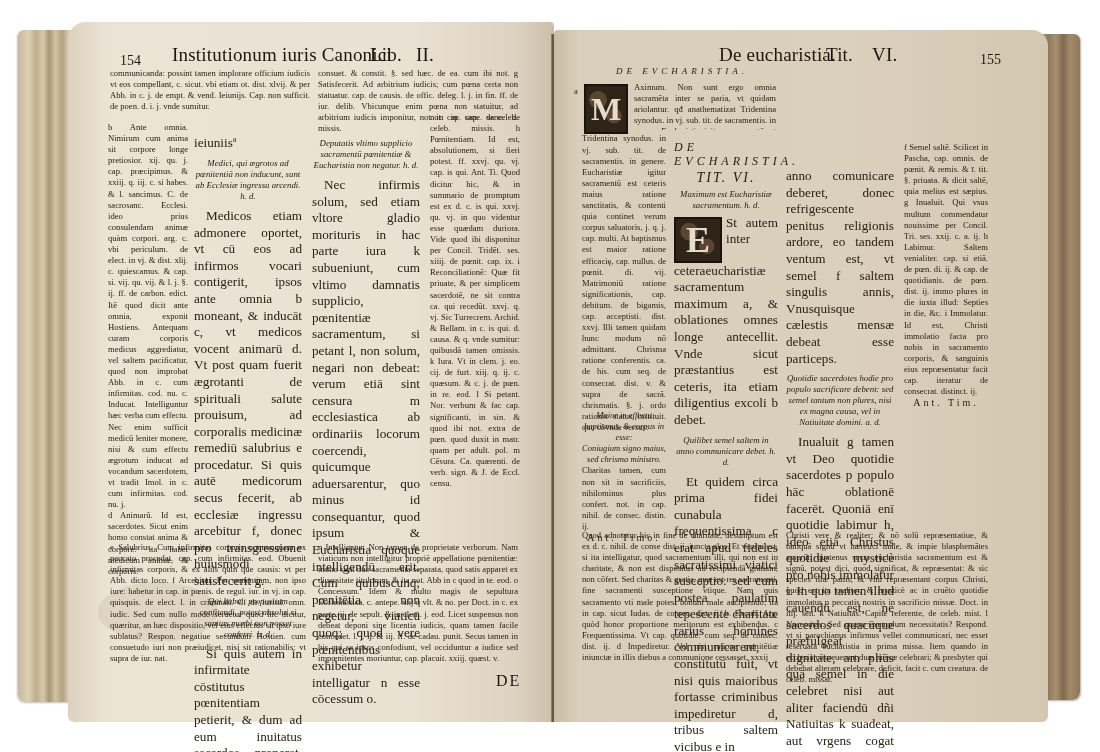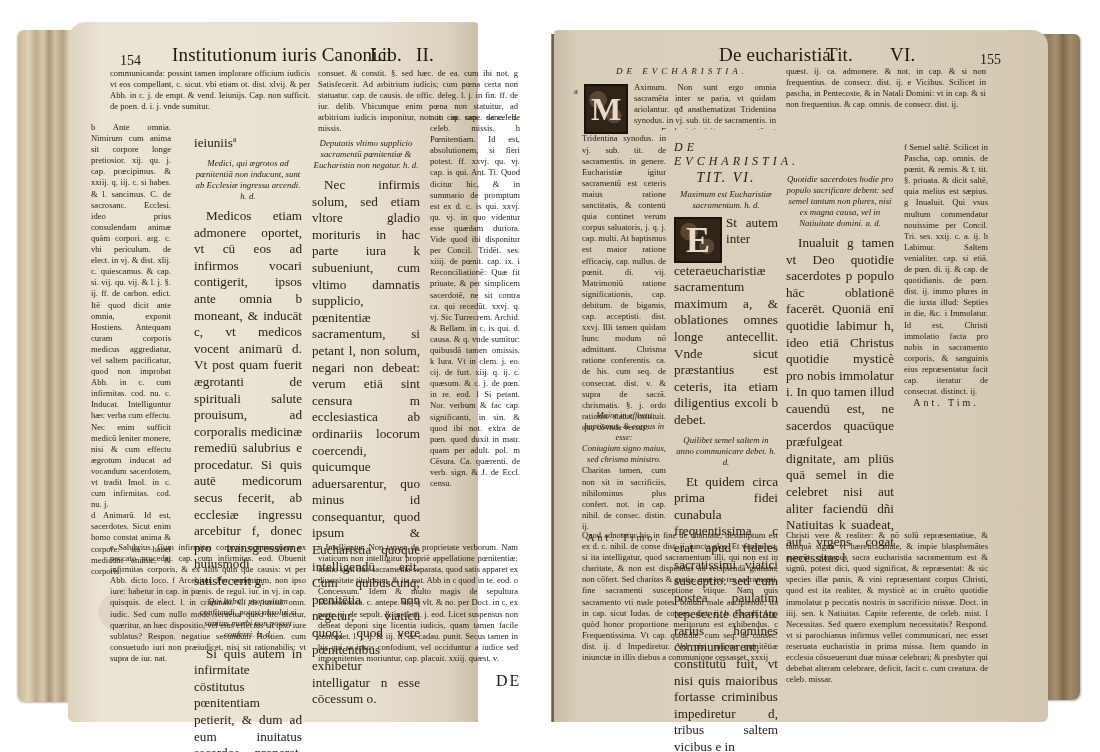--- a/index.html
+++ b/index.html
@@ -6,21 +6,21 @@
   body{width:1100px;height:752px;position:relative;overflow:hidden;font-family:"DejaVu Serif",serif;color:#231b12;}
   .book{position:absolute;left:0;top:0;width:1100px;height:752px;}
   
   .edge-left{position:absolute;left:18px;top:30px;width:60px;height:672px;
     background:linear-gradient(90deg,#c9b999 0%,#ddd0b4 18%,#bfae8c 30%,#d7c9ab 42%,#a99777 52%,#d2c3a4 62%,#b4a282 74%,#ddd1b6 86%,#cbbd9f 100%);
     border-radius:6px 0 0 8px;box-shadow:-1px 1px 2px rgba(0,0,0,.25);}
   .edge-right{position:absolute;left:1040px;top:34px;width:40px;height:666px;
     background:linear-gradient(90deg,#b8a58a 0%,#8e7a5e 20%,#a6906f 40%,#7e6a4e 58%,#a28b6a 75%,#8c7858 100%);
     border-radius:0 6px 8px 0;box-shadow:1px 1px 2px rgba(0,0,0,.3);}
   .page{position:absolute;background:#e6dccb;}
-  .page-left{left:68px;top:22px;width:410px;height:700px;
+  .page-left{left:68px;top:22px;width:486px;height:700px;
     background:linear-gradient(90deg,#ddd2bf 0%,#ebe3d4 8%,#e9e1d2 70%,#ddd3c1 92%,#cbbfaa 100%);
     border-radius:18px 4px 0 6px;}
   .page-right{left:554px;top:30px;width:494px;height:692px;
     background:linear-gradient(90deg,#c8bca6 0%,#d9ceba 5%,#dbd0bc 60%,#d3c7b1 100%);
     border-radius:4px 16px 6px 0;}
   .gutter{position:absolute;left:551px;top:34px;width:4px;height:688px;
     background:linear-gradient(90deg,#9b8a70,#3d2e1f,#9b8a70);opacity:.85;}
 
   .hdr{position:absolute;font-family:"Liberation Serif",serif;color:#1f170e;}
   .hdr-title{font-size:19px;letter-spacing:.2px;}
@@ -53,21 +53,21 @@
     <div class="stain" style="left:30px;top:560px;width:120px;height:60px;"></div>
 
     <span class="hdr pgnum" style="left:52px;top:31px;">154</span>
     <span class="hdr hdr-title" style="left:104px;top:22px;">Institutionum iuris Canonici</span>
     <span class="hdr hdr-title" style="left:302px;top:22px;">Lib.</span>
     <span class="hdr hdr-title" style="left:348px;top:22px;text-align:right;">II.</span>
 
     <div class="col note" style="left:42px;top:46px;width:200px;">communicanda: possint tamen implorare officium iudicis vt eos compellant, c. sicut. vbi etiam ot. dist. xlvij. &amp; per Abb. in c. j. de empt. &amp; vend. Ieiunijs. Cap. non sufficit. de poen. d. i. j. vnde sumitur.</div>
     <div class="col note" style="left:250px;top:46px;width:200px;">consuet. &amp; constit. §. sed hæc. de ea. cum ibi not. g Satisfecerit. Ad arbitrium iudicis; cum pœna certa non statuatur. cap. de causis. de offic. deleg. l. j. in fin. ff. de iur. delib. Vbicunque enim pœna non statuitur, ad arbitrium iudicis imponitur, not. in cap. sane. de celeb. missis.</div>
 
-    <div class="col note" style="left:23px;top:100px;width:80px;">
+    <div class="col note" style="left:40px;top:100px;width:80px;">
       <p>b Ante omnia. Nimirum cum anima sit corpore longe pretiosior. xij. qu. j. cap. præcipimus. &amp; xxiij. q. iij. c. si habes. &amp; l. sancimus. C. de sacrosanc. Ecclesi. ideo prius consulendam animæ quàm corpori. arg. c. vbi periculum. de elect. in vj. &amp; dist. xlij. c. quiescamus. &amp; cap. si. vij. qu. vij. &amp; l. j. §. ij. ff. de carbon. edict. Itē quod dicit ante omnia, exponit Hostiens. Antequam curam corporis medicus aggrediatur, vel saltem pacificatur, quod non improbat Abb. in c. cum infirmitas. cod. nu. c. Inducat. Intelliguntur hæc verba cum effectu. Nec enim sufficit medicū leniter monere, nisi &amp; cum effectu ægrotum inducat ad vocandum sacerdotem, vt tradit Imol. in c. cum infirmitas. cod. nu. j.</p>
       <p>d Animarū. Id est, sacerdotes. Sicut enim homo constat anima &amp; corpore: ita habet medicum animæ, &amp; corporis.</p>
     </div>
 
     <div class="col body" style="left:126px;top:110px;width:108px;">
       <p><span>ieiuniis</span><sup style="font-size:8px;">a</sup></p>
       <div class="rubric">Medici, qui ægrotos ad pœnitentiā non inducunt, sunt ab Ecclesiæ ingressu arcendi. h. d.</div>
       <p class="indent">Medicos etiam admonere oportet, vt cū eos ad infirmos vocari contigerit, ipsos ante omnia b moneant, &amp; inducāt c, vt medicos vocent animarū d. Vt post quam fuerit ægrotanti de spirituali salute prouisum, ad corporalis medicinæ remediū salubrius e procedatur. Si quis autē medicorum secus fecerit, ab ecclesiæ ingressu arcebitur f, donec pro transgressione huiusmodi satisfecerit g.</p>
       <div class="rubric">Qui habuit propositum confitendi, potest absolui si sanitas morbi non posset conferri. h. d.</div>
       <p class="indent">Si quis autem in infirmitate cōstitutus pœnitentiam petierit, &amp; dum ad eum inuitatus sacerdos properat, morbo oppressus obmutuerit</p>
@@ -84,21 +84,21 @@
     <div class="col note" style="left:250px;top:520px;width:200px;">n Intelligatur. Non tamen de proprietate verborum. Nam viaticum non intelligitur propriè appellatione pœnitentiæ: immo sunt duo sacramenta separata, quod satis apparet ex diuersitate titulorum, &amp; ita not. Abb in c quod in te. eod. o Concessum. Idem &amp; multo magis de sepultura Ecclesiastica. c. antepe. xiij q vlt. &amp; no. per Doct. in c. ex parte. ij. de sepult. &amp; in clem. j. eod. Licet suspensus non debeat deponi sine licentia iudicis, quam tamen facile concedet. l. j. ij. &amp; iij. ff. de cadau. punit. Secus tamen in his qui se ipsos confodiunt, vel occiduntur a iudice sed impœnitentes moriuntur, cap. placuit. xxiij. quæst. v.</div>
 
     <span class="hdr catch" style="left:428px;top:650px;">DE</span>
   </div>
 
   <div class="gutter"></div>
 
   <div class="page page-right">
     <span class="hdr hdr-title" style="left:165px;top:14px;">De eucharistia.</span>
     <span class="hdr hdr-title" style="left:272px;top:14px;">Tit.</span>
-    <span class="hdr hdr-title" style="left:336px;top:14px;text-align:center;">VI.</span>
+    <span class="hdr hdr-title" style="left:318px;top:14px;text-align:center;">VI.</span>
     <span class="hdr pgnum" style="left:426px;top:22px;">155</span>
 
     <div class="col note" style="left:44px;top:36px;width:178px;">
       <div class="subhead" style="font-size:9px;margin-left:18px;">DE EVCHARISTIA.</div>
     </div>
     <div class="col note" style="left:20px;top:52px;width:200px;">
       <span style="position:absolute;left:0;top:4px;">a</span>
       <div style="margin-left:10px;">
         <div class="dropcap dropcap-sm"><span>M</span></div>
       </div>
@@ -124,25 +124,25 @@
       <div class="subhead" style="font-size:12px;line-height:14px;">DE EVCHARISTIA.</div>
       <div class="tit">TIT. VI.</div>
       <div class="rubric" style="margin:2px 0 4px;">Maximum est Eucharistiæ sacramentum. h. d.</div>
       <div class="dropcap"><span>E</span></div>
       <p>St autem inter ceteraeucharistiæ sacramentum maximum a, &amp; oblationes omnes longe antecellit. Vnde sicut præstantius est ceteris, ita etiam diligentius excoli b debet.</p>
       <div class="rubric">Quilibet semel saltem in anno communicare debet. h. d.</div>
       <p class="indent">Et quidem circa prima fidei cunabula frequentissima c erat apud fideles sacratissimi viatici susceptio: sed cum postea paulatim tepescente charitate rarius homines communicarent, constitutū fuit, vt nisi quis maioribus fortasse criminibus impediretur d, tribus saltem vicibus e in</p>
     </div>
 
     <div class="col body" style="left:232px;top:138px;width:108px;">
+      <p>anno comunicare deberet, donec refrigescente penitus religionis ardore, eo tandem ventum est, vt semel f saltem singulis annis, Vnusquisque cælestis mensæ debeat esse particeps.</p>
       <div class="rubric">Quotidie sacerdotes hodie pro populo sacrificare debent: sed semel tantum non plures, nisi ex magna causa, vel in Natiuitate domini. a. d.</div>
       <p class="indent">Inualuit g tamen vt Deo quotidie sacerdotes p populo hāc oblationē facerēt. Quoniā enī quotidie labimur h, ideo etiā Christus quotidie mysticè pro nobis immolatur i. In quo tamen illud cauendū est, ne sacerdos quacūque præfulgeat dignitate, am pliūs quā semel in die celebret nisi aut aliter faciendū dñi Natiuitas k suadeat, aut vrgens cogat necessitas l.</p>
     </div>
 
-    <div class="col note" style="left:232px;top:36px;width:200px;">quæst. ij. ca. admonere. &amp; not. in cap. &amp; si non frequentius. de consecr. dist. ij. e Vicibus. Scilicet in pascha, in Pentecoste, &amp; in Natali Domini: vt in cap. &amp; si non frequentius. &amp; cap. omnis. de consecr. dist. ij.</div>
     <div class="col note" style="left:350px;top:112px;width:84px;">
       <p>f Semel saltē. Scilicet in Pascha, cap. omnis. de pœnit. &amp; remis. &amp; ī. tit. §. priuata. &amp; dicit saltē, quia melius est sæpius. g Inualuit. Qui vsus multum commendatur nouissime per Concil. Tri. ses. xxij. c. a. ij. h Labimur. Saltem venialiter. cap. si etiā. de pœn. di. ij. &amp; cap. de quotidianis. de pœn. dist. ij. immo plures in die iuxta illud: Septies in die, &amp;c. i Immolatur. Id est, Christi immolatio facta pro nobis in sacramento corporis, &amp; sanguinis eius repræsentatur facit cap. iteratur de consecrat. distinct. ij.</p>
       <p class="sc">Ant. Tim.</p>
     </div>
 
     <div class="col note" style="left:28px;top:500px;width:196px;">Quod adnotatur hic in fine de charitate, desumptum est ex d. c. nihil. de conse dist. ij. iuncta glos. Et verum est, si ita intelligatur, quod sacramentum illi, qui non est in charitate, &amp; non est dispositus ad recipiendā gratiam, non cōfert. Sed charitas &amp; gratia, quæ est res sacramenti, fine sacramenti susceptione vtique. Nam quis sacramento vti male potest bonum male accipiendo; ita in cap. sicut Iudas. de consec. dist. ij. b. Excoli. Arg. quòd honor proportione meritorum est exhibendus. c Frequentissima. Vt cap. quotidie. cum seq. de consec. dist. ij. d Impediretur. Vel nisi ratione pœnitētiæ iniunctæ in illis diebus a communione cessasset, xxxij</div>
     <div class="col note" style="left:232px;top:500px;width:202px;">Christi vere &amp; realiter: &amp; nō solū repræsentatiue, &amp; tāmquā signū vt hæretici male, &amp; impie blasphemātes asserūt: quatenus sacra eucharistia sacramentum est &amp; signū, potest dici, quod significat, &amp; repræsentat: &amp; sic species illæ panis, &amp; vini repræsentant corpus Christi, quod est ita realiter, &amp; mysticè ac in cruēto quotidie immolatur p peccatis nostris in sacrificio missæ. Doct. in iiij. sen. k Natiuitas. Capite referente, de celeb. mist. l Necessitas. Sed quæro exemplum necessitatis? Respond. vt si parochianus infirmus vellet communicari, nec esset reseruata eucharistia in prima missa. Item quando in ecclesia cōsueuerunt duæ missæ celebrari; &amp; presbyter qui debebat alteram celebrare, deficit, facit c. cum creatura. de celeb. missar.</div>
   </div>
 </div>
 

